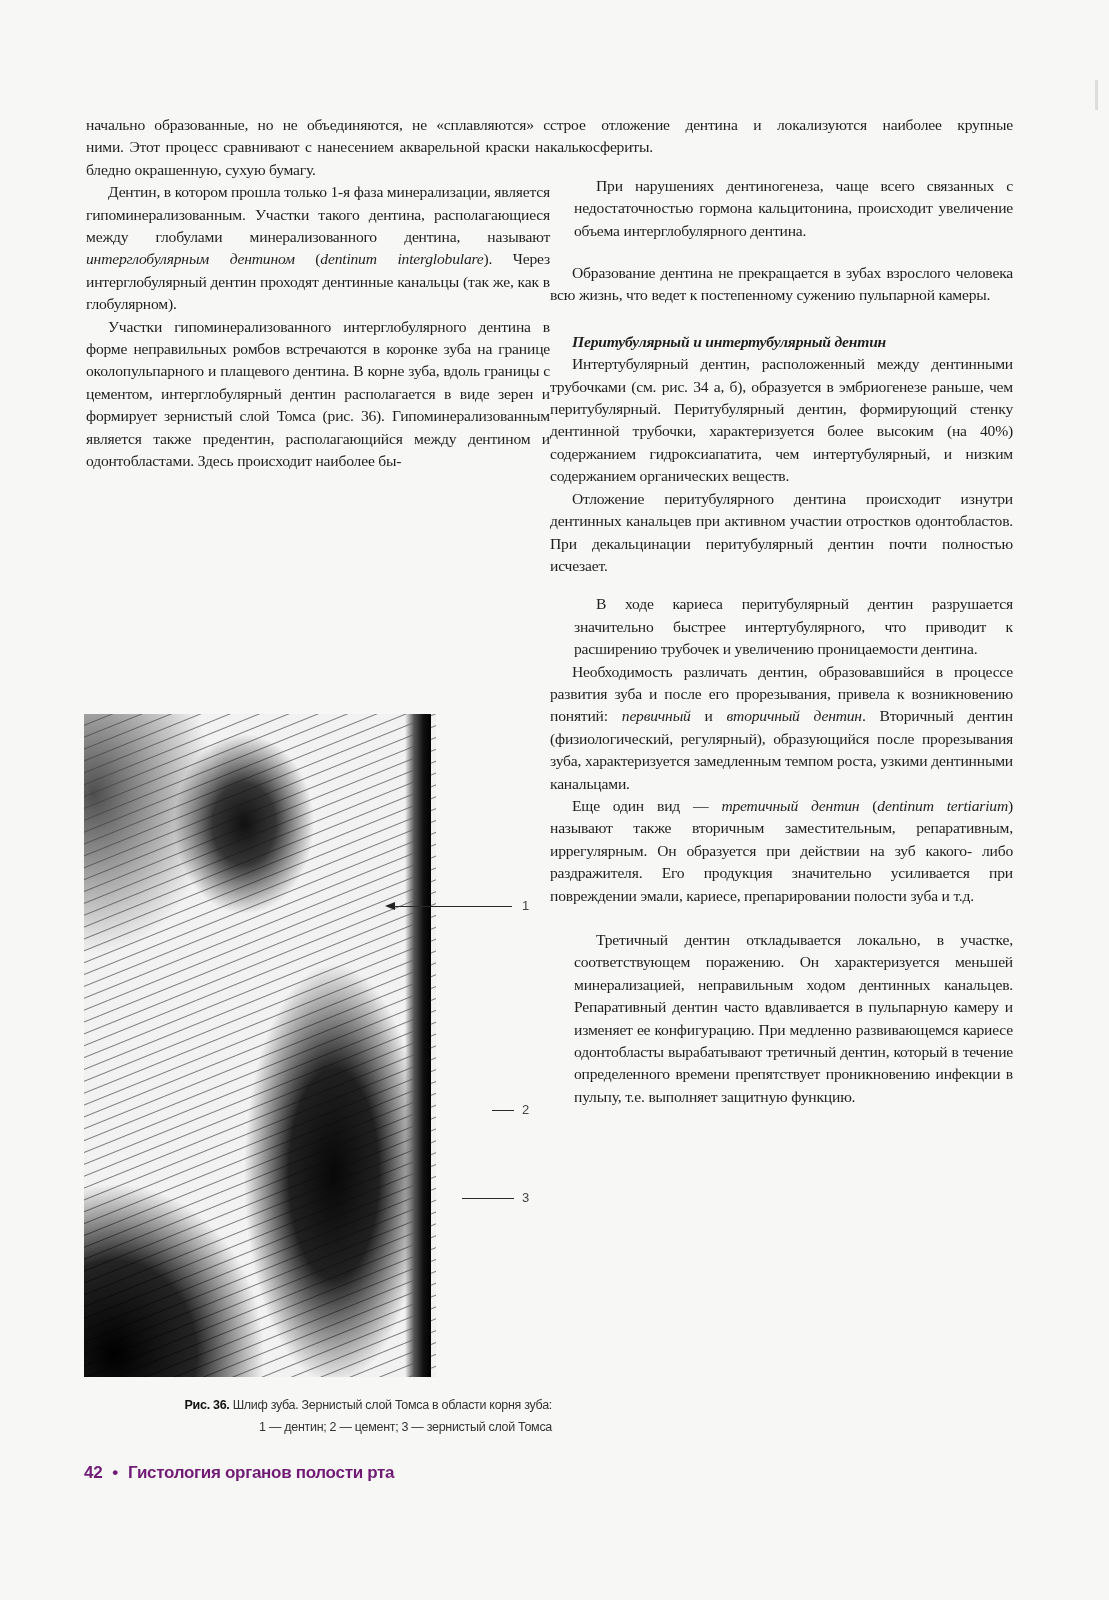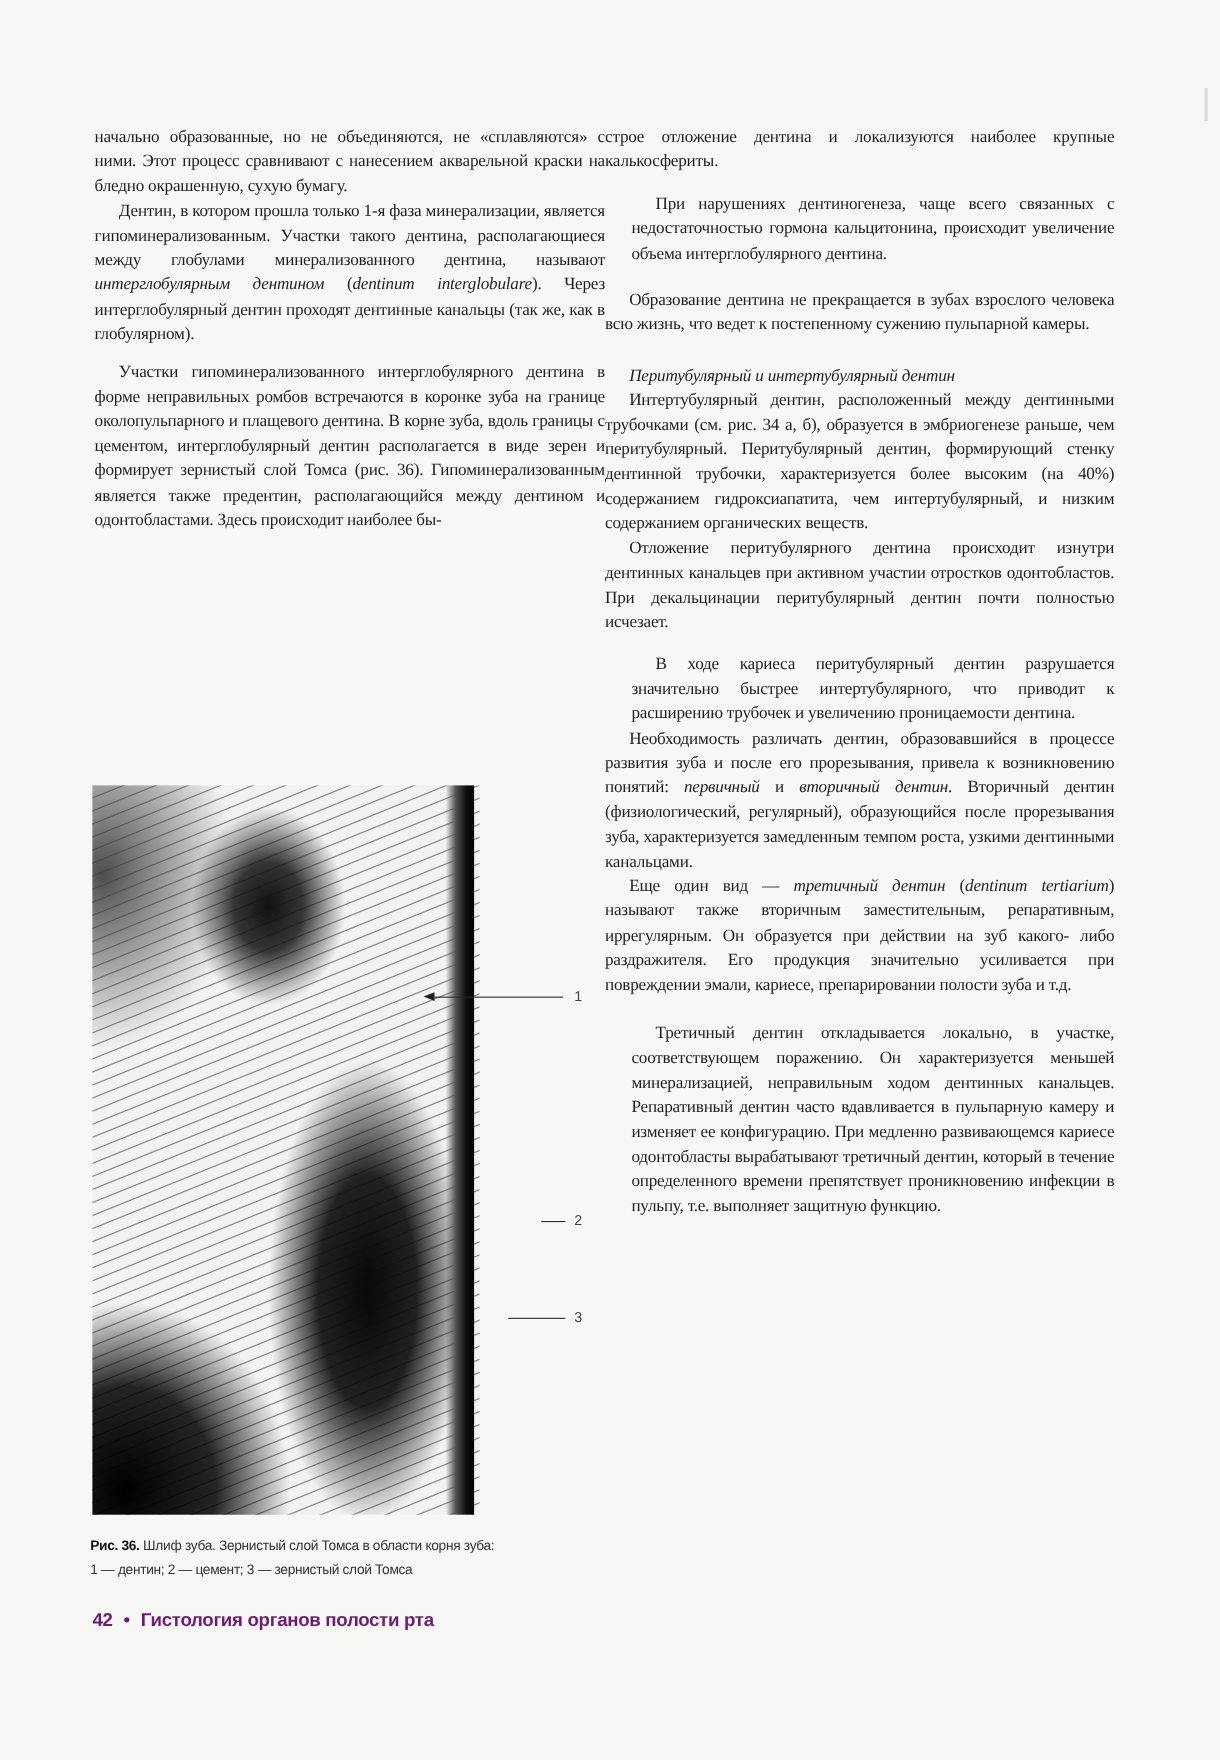--- a/index.html
+++ b/index.html
@@ -10,23 +10,23 @@
     overflow: hidden;
     color: #1e1e1e;
     font-family: "DejaVu Serif", "Liberation Serif", serif;
   }
   .page { position: absolute; left: 0; top: 0; width: 1109px; height: 1125px; }
   .col { position: absolute; font-size: 15.6px; line-height: 22.4px; text-align: justify; letter-spacing: -0.2px; font-family: "Liberation Serif", serif; }
   .col-left { left: 86px; top: 114px; width: 464px; }
   .col-right { left: 550px; top: 114px; width: 463px; }
   .p { margin: 0; text-indent: 0; }
   .p.ind { text-indent: 22px; }
-  .p.gap { margin-top: 12px; }
+  .p.gap { }
   .box { margin: 16px 0 0 16px; padding-left: 8px; text-indent: 22px; }
-  .heading { margin: 22px 0 0 0; font-style: italic; font-weight: normal; text-indent: 22px; }
+  .heading { margin: 22px 0 0 0; font-style: italic; font-weight: bold; text-indent: 22px; }
   .heading.h2 { margin-top: 16px; }
   em { font-style: italic; }
   .figure {
     position: absolute; left: 84px; top: 714px; width: 352px; height: 663px;
     background:
       radial-gradient(ellipse 70px 90px at 160px 110px, #111 0%, rgba(20,20,20,0.85) 45%, rgba(0,0,0,0) 100%),
       radial-gradient(ellipse 90px 210px at 250px 460px, #080808 0%, rgba(10,10,10,0.9) 50%, rgba(0,0,0,0) 100%),
       radial-gradient(ellipse 150px 170px at 30px 640px, #000 0%, rgba(0,0,0,0.85) 55%, rgba(0,0,0,0) 100%),
       radial-gradient(ellipse 120px 160px at 10px 80px, rgba(60,60,60,0.9) 0%, rgba(0,0,0,0) 100%),
       repeating-linear-gradient(-22deg, rgba(0,0,0,0) 0px, rgba(0,0,0,0) 9px, rgba(30,30,30,0.55) 10px, rgba(0,0,0,0) 11px),
@@ -34,21 +34,21 @@
   }
   .cementum {
     position: absolute; left: 405px; top: 714px; width: 26px; height: 663px;
     background: linear-gradient(90deg, rgba(0,0,0,0) 0%, #555 35%, #111 70%, #000 100%);
   }
   .leader { position: absolute; height: 1px; background: #2a2a2a; }
   .arrowhead { position: absolute; width: 0; height: 0; border-top: 4px solid transparent; border-bottom: 4px solid transparent; border-right: 10px solid #222; }
   .fig-num { position: absolute; font-family: "Liberation Sans", sans-serif; font-size: 13px; color: #444; }
   .caption {
     position: absolute; left: 82px; top: 1394px; width: 470px;
-    font-family: "Liberation Sans", sans-serif; font-size: 12.5px; line-height: 22px; text-align: left; color: #333;
+    font-family: "Liberation Sans", sans-serif; font-size: 12.5px; line-height: 22px; text-align: right; color: #333;
     letter-spacing: -0.3px;
   }
   .caption b { color: #111; }
   .footer {
     position: absolute; left: 84px; top: 1463px;
     font-family: "Liberation Sans", sans-serif; font-weight: bold; font-size: 17px; color: #701a75;
     letter-spacing: -0.3px;
   }
   .footer .bullet { margin: 0 10px 0 10px; }
   .edge-mark { position: absolute; left: 1095px; width: 3px; height: 30px; background: #ddd; }

